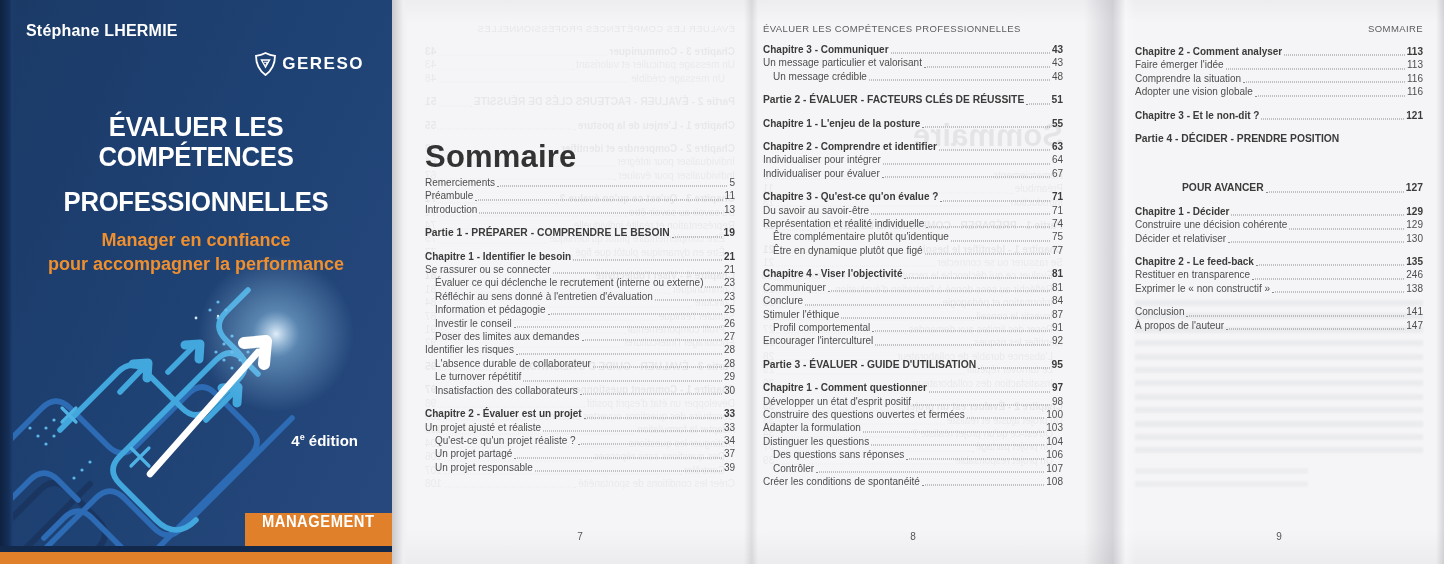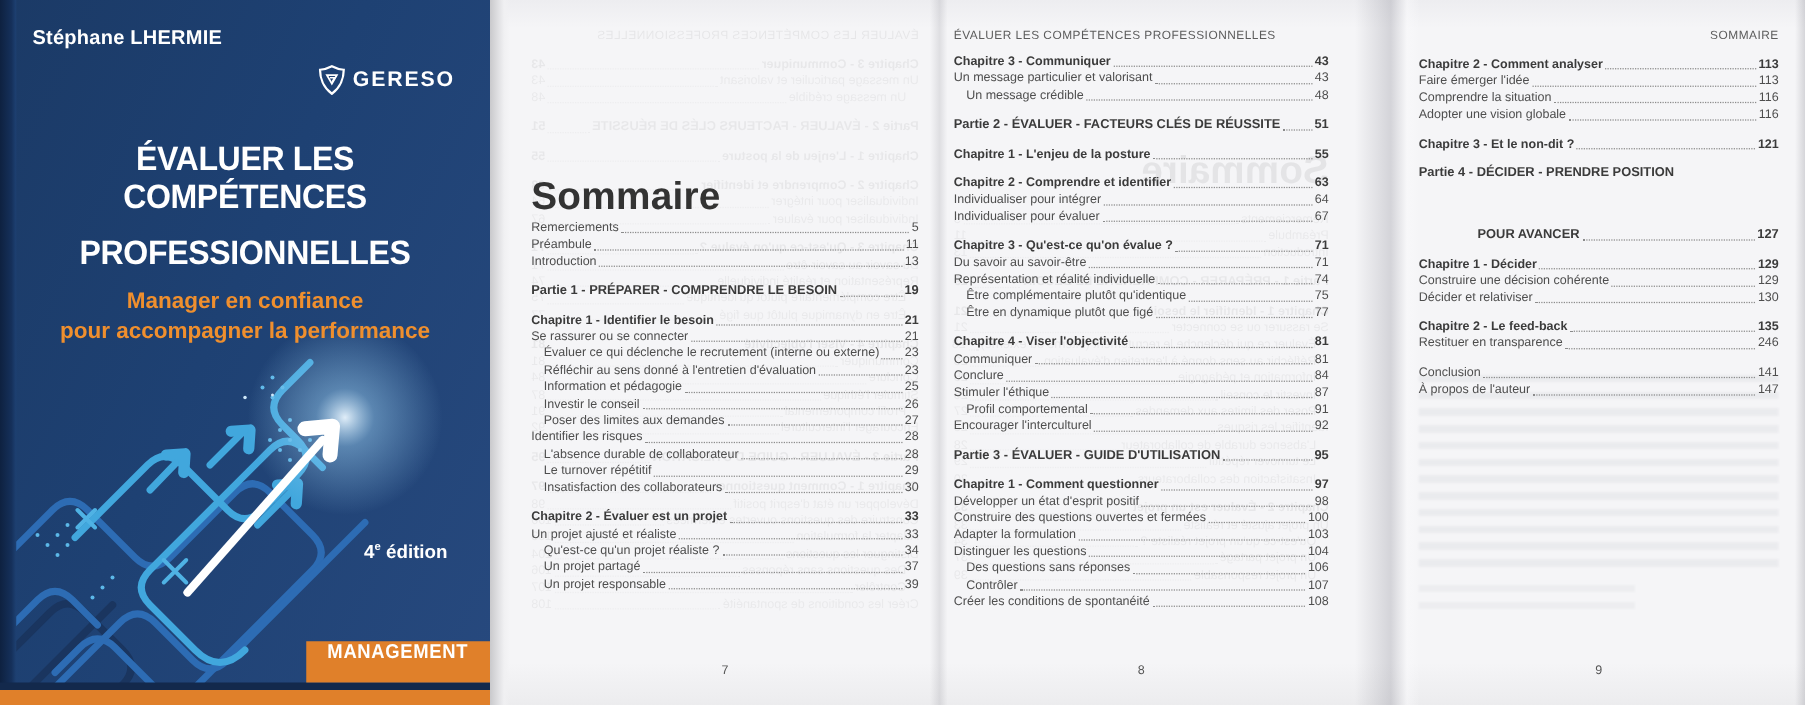--- a/index.html
+++ b/index.html
@@ -767,20 +767,25 @@
           <div class="toc-row chapter gap">
             <span class="lbl">Chapitre 2 - Le feed-back</span>
             <span class="dots"></span>
             <span class="num">135</span>
           </div>
           <div class="toc-row normal">
             <span class="lbl">Restituer en transparence</span>
             <span class="dots"></span>
             <span class="num">246</span>
           </div>
+          <div class="toc-row normal">
+            <span class="lbl">Exprimer le « non constructif »</span>
+            <span class="dots"></span>
+            <span class="num">138</span>
+          </div>
           <div class="toc-row normal gap">
             <span class="lbl">Conclusion</span>
             <span class="dots"></span>
             <span class="num">141</span>
           </div>
           <div class="toc-row normal">
             <span class="lbl">À propos de l'auteur</span>
             <span class="dots"></span>
             <span class="num">147</span>
           </div>

